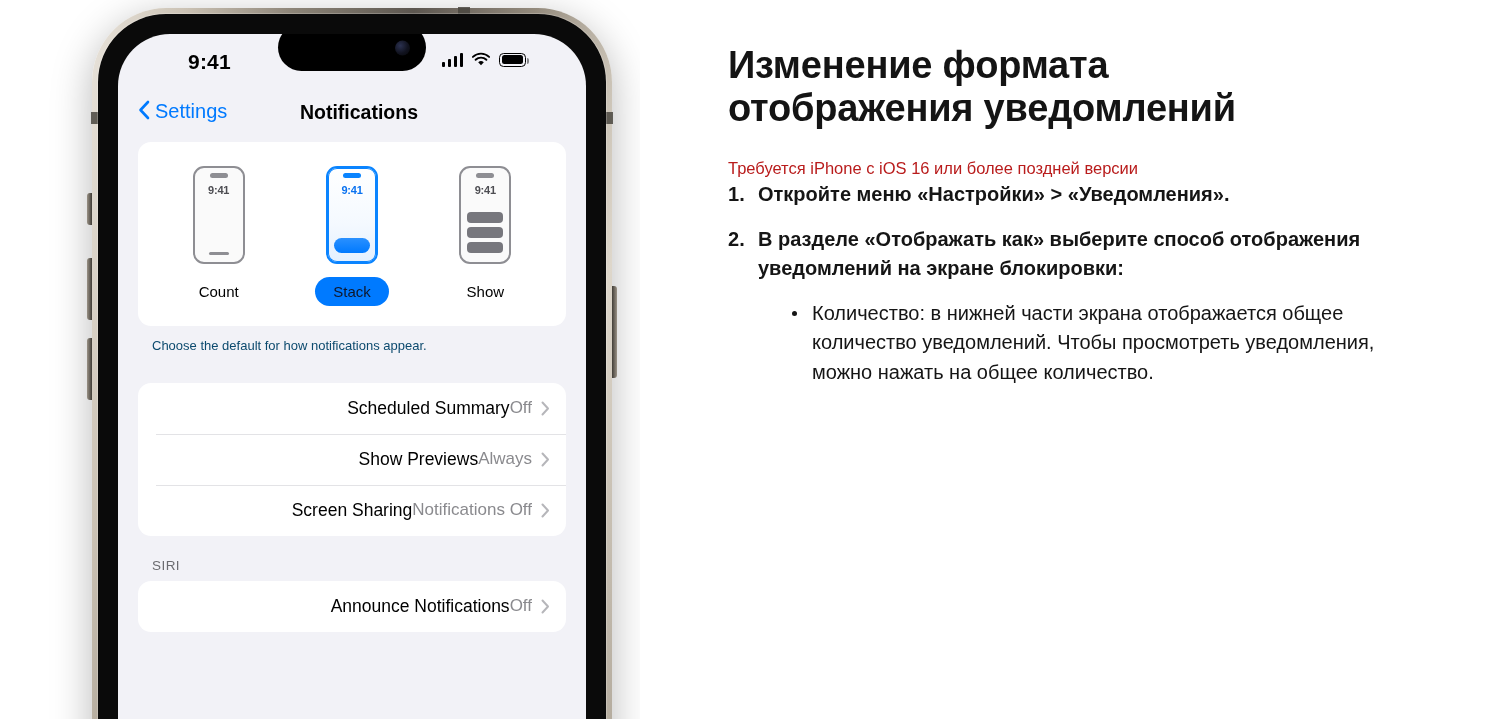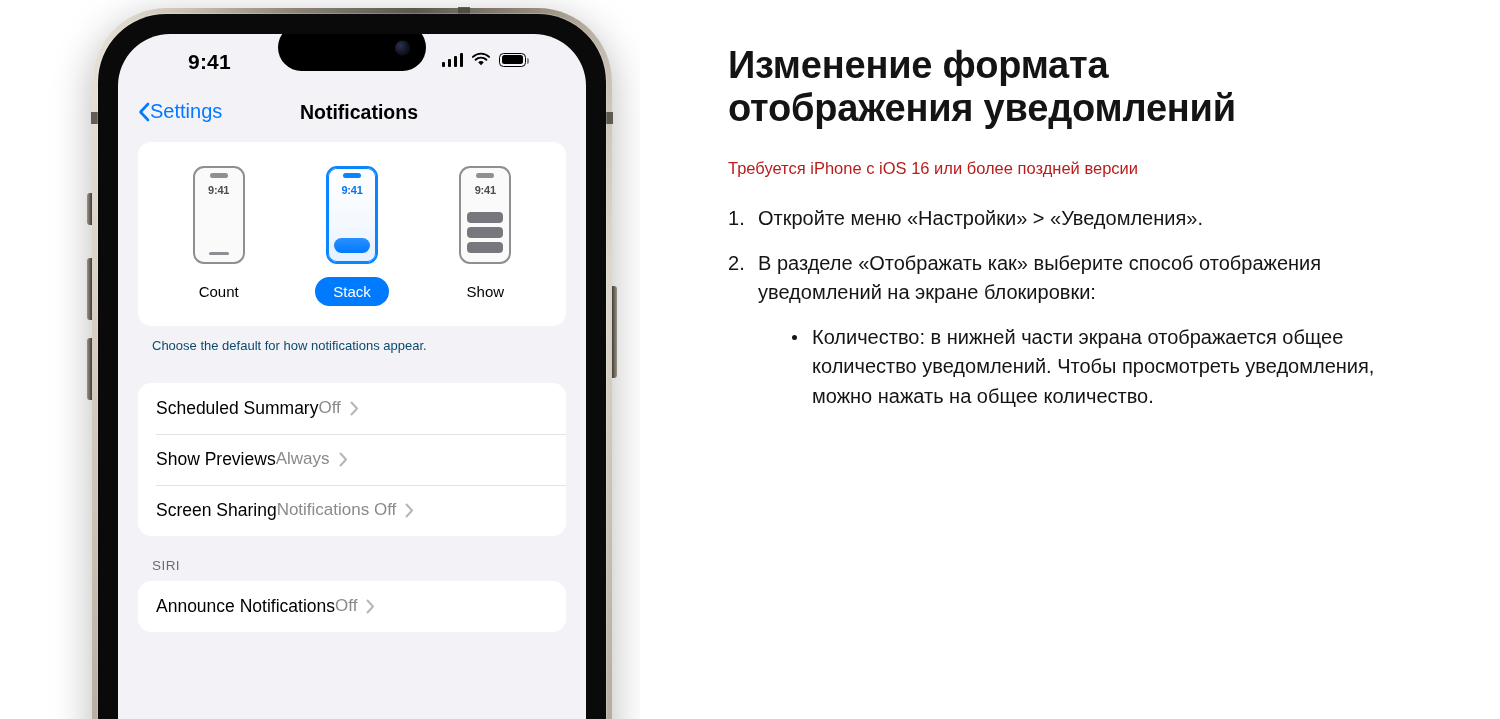--- a/index.html
+++ b/index.html
@@ -110,21 +110,21 @@
     content:""; position:absolute; right:-4px; top:4px;
     width:2px; height:6px; border-radius:0 2px 2px 0; background:rgba(0,0,0,.45);
   }
 
   
   .nav-bar{
     position:absolute; left:0; top:60px; width:100%; height:48px;
   }
   .nav-back{
     position:absolute; left:20px; top:6px;
-    display:flex; align-items:center; 
+    display:flex; gap:5px;
     color:#007aff; font-size:20px; cursor:pointer;
   }
   .chev-back{ width:12px; height:20px; }
   .nav-title{
     position:absolute; left:0; top:7px; width:100%;
     text-align:center; font-size:19.5px; font-weight:700; color:#000;
     padding-left:14px;
   }
 
   
@@ -179,31 +179,31 @@
     display:flex; flex-direction:column; gap:4px;
   }
   .list-rows span{
     display:block; width:36px; height:11px; border-radius:4px; background:#77777d;
   }
   .opt-label{
     margin-top:13px; font-size:15px; color:#000; line-height:1;
     padding:7px 0; text-align:center;
   }
   .opt-label.sel{
-    background:#007aff; color:#ffffff; border-radius:15px;
+    background:#007aff; color:#0f172a; border-radius:15px;
     padding:7px 18px; font-weight:500;
   }
   .footnote{
     font-size:13px; color:#0c4a6e; padding:11px 14px 0; line-height:1.35;
   }
 
   
   .rows{ margin-top:28px; }
   .row{
-    display:flex; align-items:center; justify-content:flex-start;
+    display:flex; align-items:center; justify-content:flex-end;
     height:51px; padding:0 16px 0 18px; cursor:pointer; position:relative;
   }
   .row + .row::before{
     content:""; position:absolute; left:18px; right:0; top:0; height:1px;
     background:#e3e3e6;
   }
   .row-label{ font-size:17.5px; color:#000; }
   .row-right{ display:flex; align-items:center; gap:9px; }
   .row-value{ font-size:17px; color:#8a8a8e; }
   .chev{ width:9px; height:15px; }
@@ -218,21 +218,21 @@
     padding-top:44px;
   }
   .art-title{
     font-size:38px; line-height:1.14; font-weight:700; color:#141414;
     letter-spacing:-.2px; max-width:600px;
   }
   .art-sub{
     margin-top:26px; font-size:16.5px; color:#b91c1c; line-height:1.4;
   }
   ol.steps{
-    margin-top:24px; list-style:none; counter-reset:s;
+    list-style:none; counter-reset:s;font-weight:bold;
   }
   ol.steps > li{
     counter-increment:s; position:relative;
     padding-left:30px; margin-bottom:16px;
     font-size:20px; line-height:1.45; color:#151515;
   }
   ol.steps > li::before{
     content:counter(s) ".";
     position:absolute; left:0; top:0; color:#151515; font-size:20px;
   }

